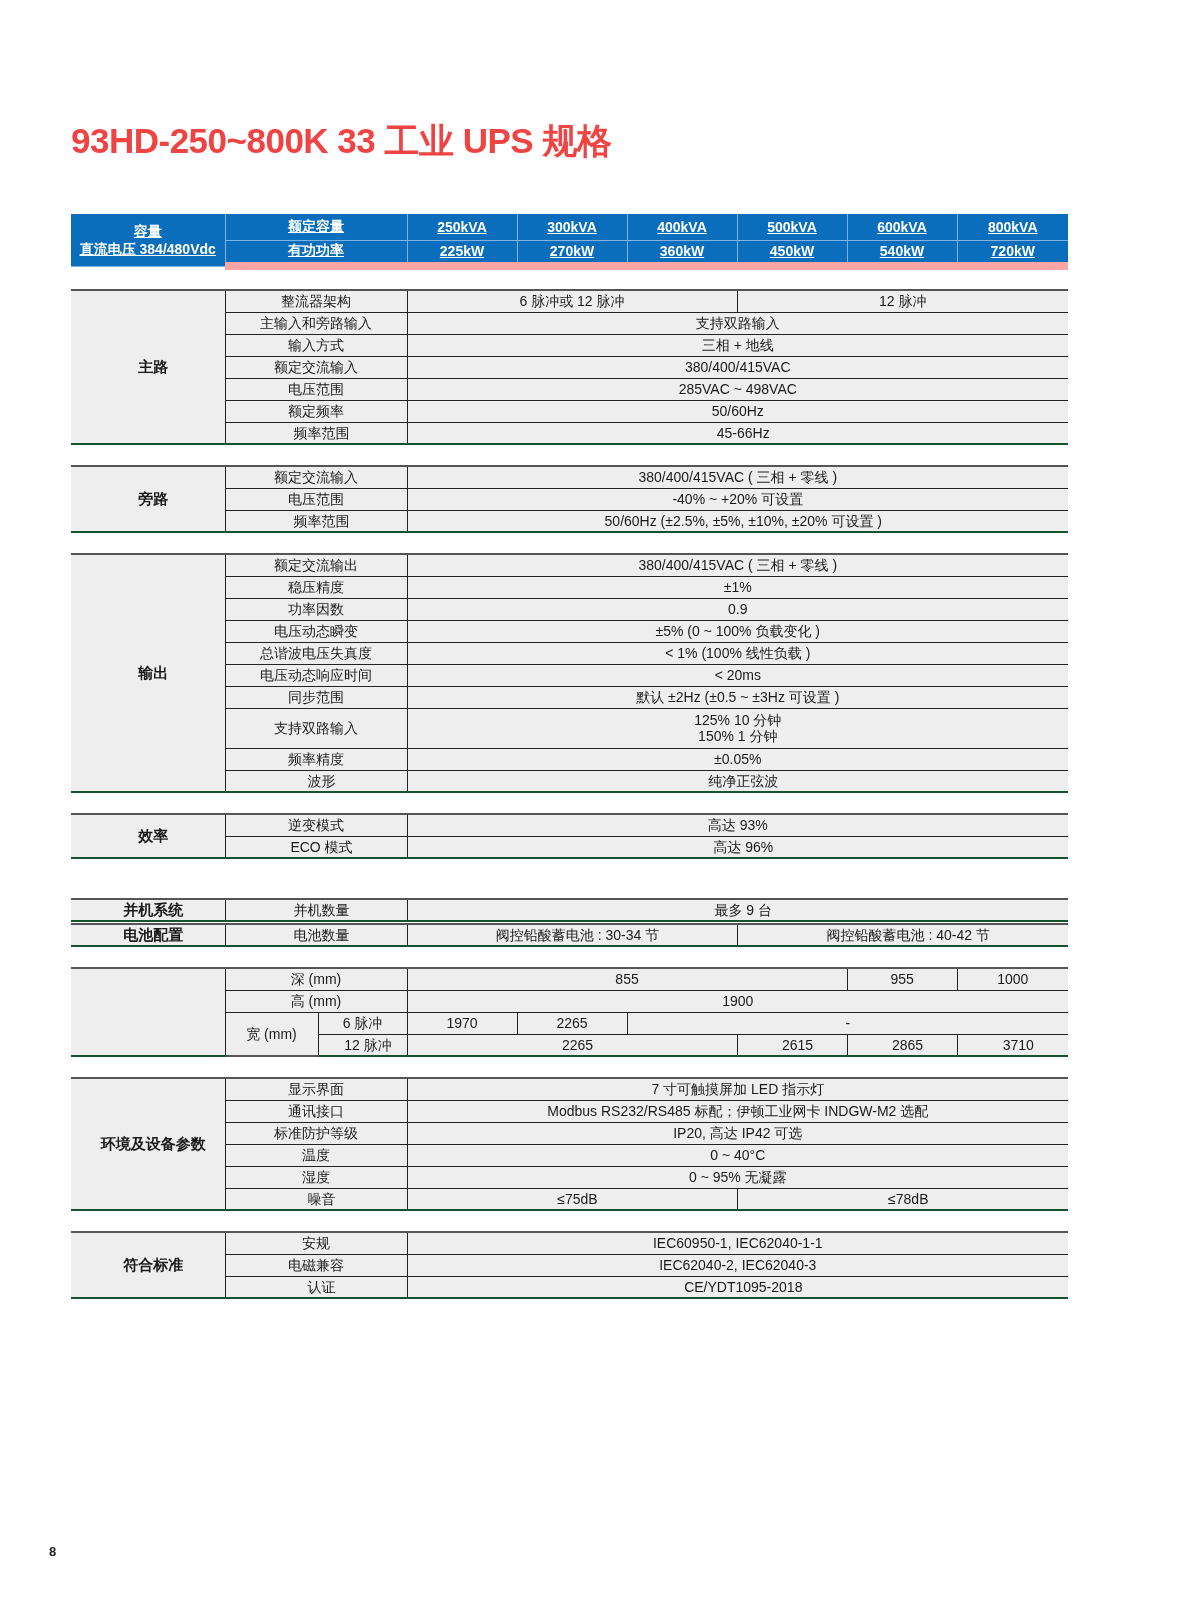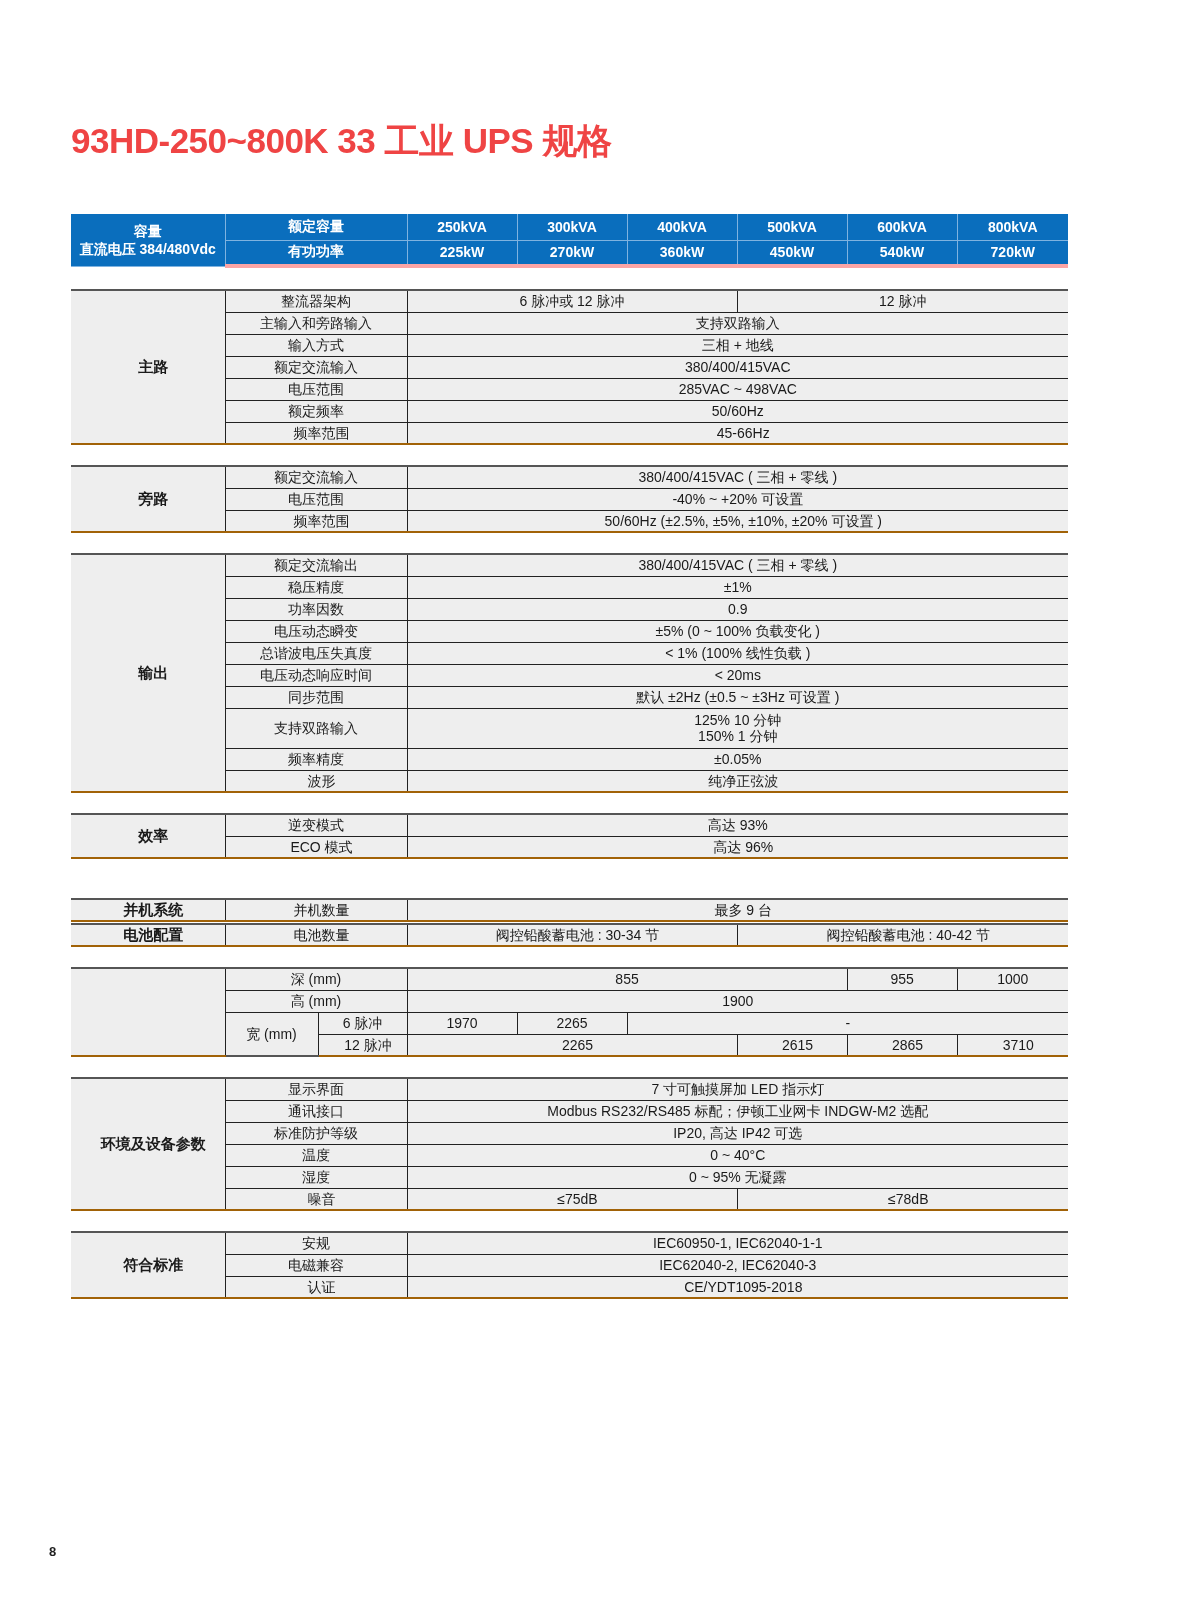--- a/index.html
+++ b/index.html
@@ -6,29 +6,29 @@
   html, body { width: 1190px; height: 1615px; background: #ffffff; }
   body { position: relative; font-family: "Liberation Sans", "DejaVu Sans", sans-serif; color: #1a1a1a; }
   .title { position: absolute; left: 71px; top: 118px; font-size: 35px; font-weight: bold; color: #ef4444; letter-spacing: -0.5px; }
   .page-num { position: absolute; left: 49px; top: 1544px; font-size: 13px; font-weight: bold; color: #222; }
 
   table { position: absolute; left: 71px; width: 997px; border-collapse: collapse; table-layout: fixed; }
   col.c0 { width: 154px; } col.c1 { width: 182px; }
   col.cv { width: 110px; }
   col.cv-last { width: 111px; }
 
-  .hdr td { background: #0a6ebd; color: #fff; font-weight: bold; font-size: 14px; text-align: center; height: 26px; border-left: 1px solid #7fb3e0; border-bottom: 1px solid #7fb3e0; }
+  .hdr td { background: #0a6ebd; color: #fff; font-weight: bold; font-size: 14px; text-align: center; height: 26px; border-left: 1px solid #7fb3e0; border-bottom: 1px solid #7fb3e0; text-decoration: underline; }
   .hdr tr:first-child td { border-top: none; }
   .hdr td.first { border-left: none; line-height: 18px; }
-  .hdr tr:last-child td { border-bottom: 4px solid #fca5a5; }
+  .hdr tr:last-child td { border-bottom: 8px solid #fca5a5; }
 
   .spec td { background: #eeeeee; font-size: 14px; text-align: center; height: 22px; border-bottom: 1px solid #222; border-left: 1px solid #222; padding: 0 4px; line-height: 16px; }
   .spec td.grp { border-left: none; font-weight: bold; font-size: 15px; }
   .spec tr:first-child td { border-top: 2px solid #555; }
-  .spec tr:last-child td, .spec td.grp { border-bottom: 2px solid #a16207; padding-left: 15px; }
+  .spec tr:last-child td, .spec td.grp { border-bottom: 2px solid #14532d; padding-left: 15px; }
   .spec td.tall { height: 40px; }
 </style>
 </head>
 <body>
 
 <div class="title">93HD-250~800K 33 工业 UPS 规格</div>
 
 <table class="hdr" style="top:214px;">
   <colgroup>
       <col class="c0">

